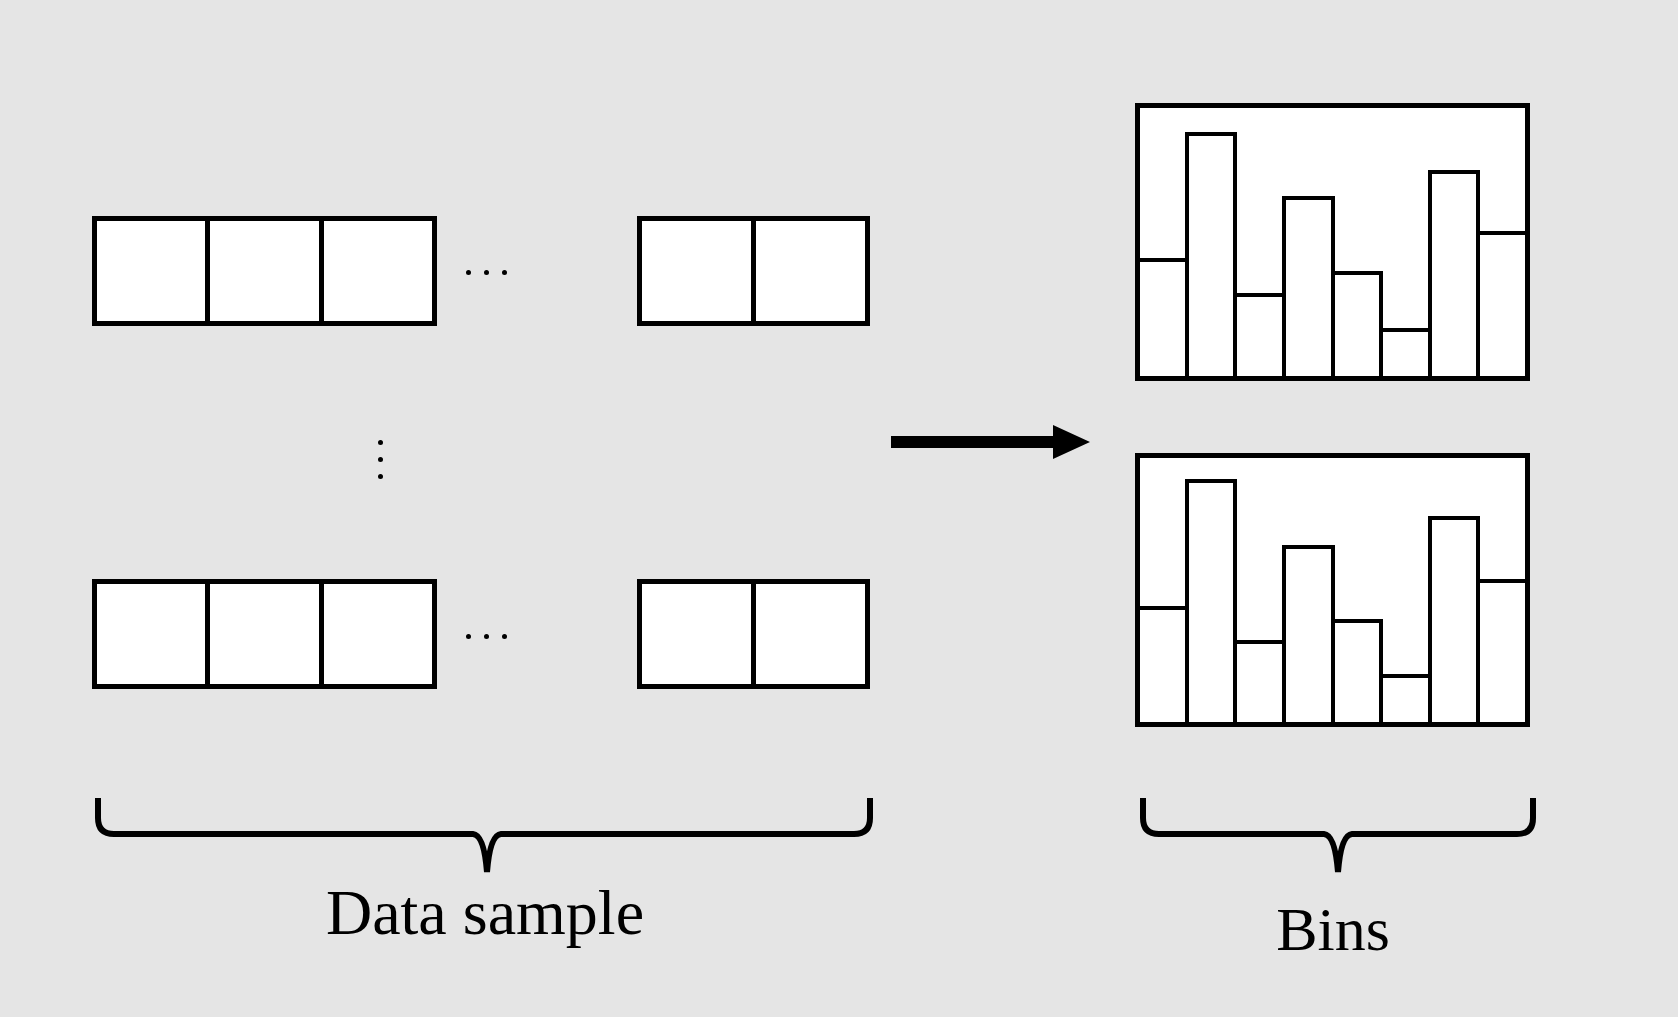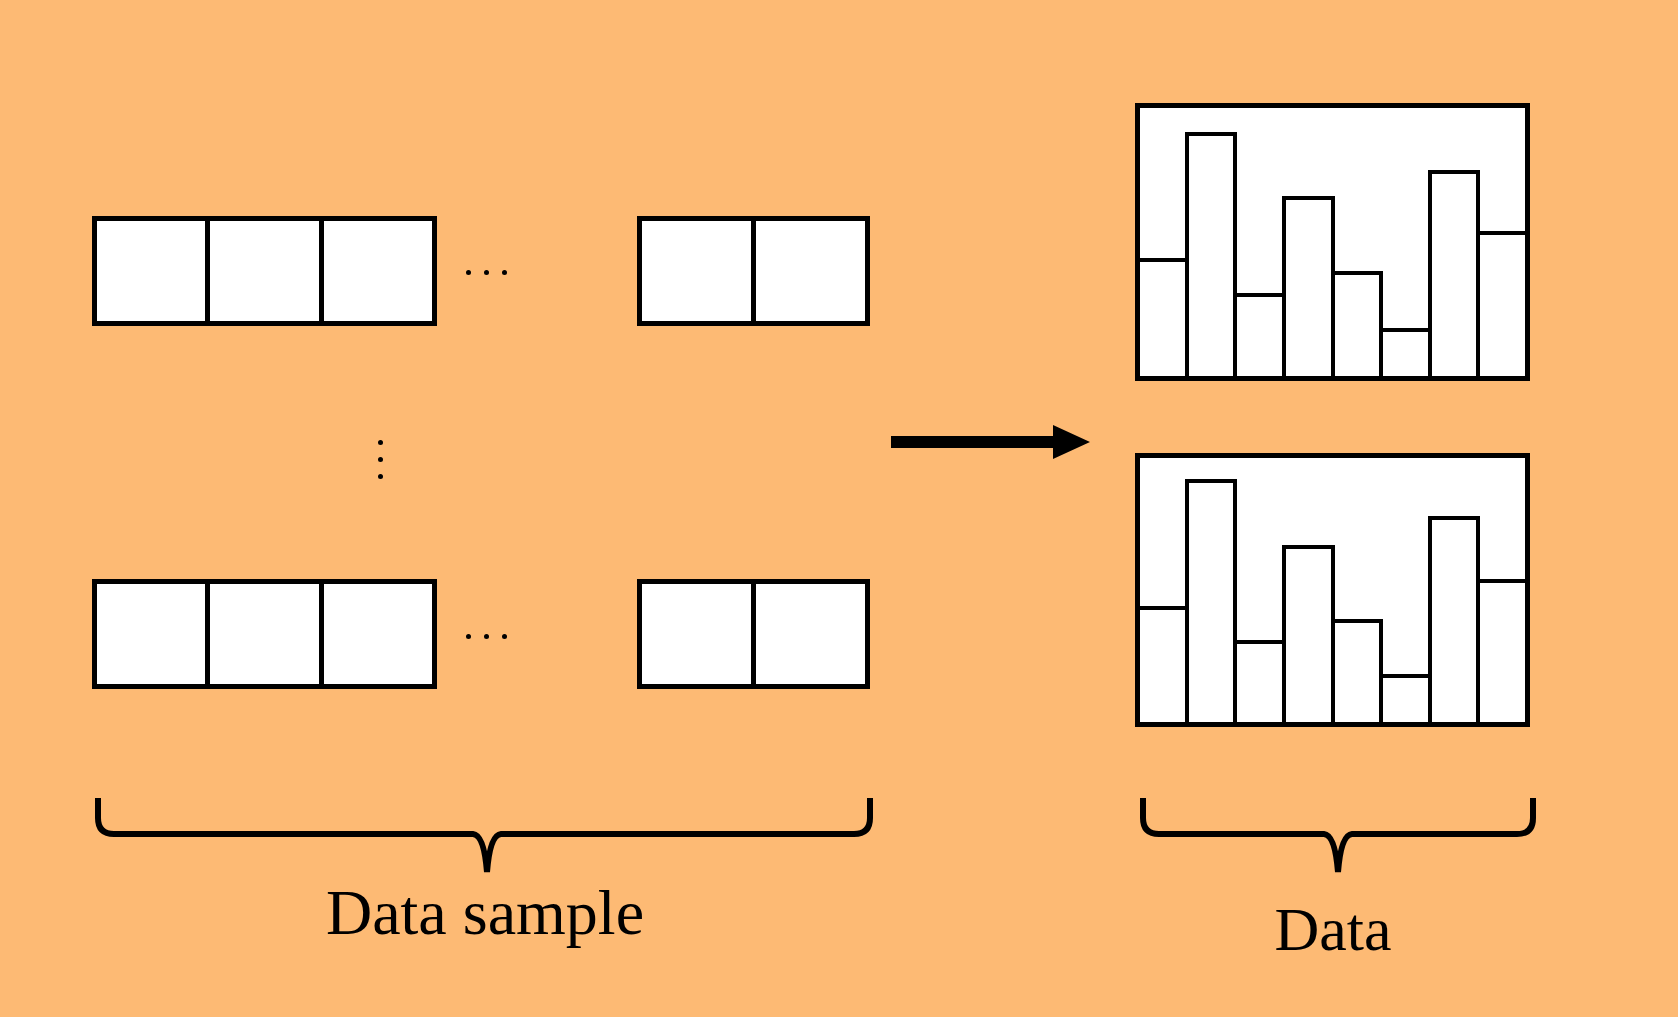--- a/index.html
+++ b/index.html
@@ -4,21 +4,21 @@
 <style>
   html, body {
     margin: 0;
     padding: 0;
     background: #ffffff;
   }
   .canvas {
     position: relative;
     width: 1678px;
     height: 1017px;
-    background: #fdba74;
+    background: #e5e5e5;
     overflow: hidden;
     font-family: "Liberation Serif", "DejaVu Serif", serif;
   }
 
   
   .cellbox {
     position: absolute;
     box-sizing: border-box;
     border: 5px solid #000;
     display: flex;
@@ -162,15 +162,15 @@
     </div>
 
   <svg class="overlay-svg" style="left:92px; top:792px;" width="786" height="88" viewBox="0 0 786 88">
     <path d="M6 6 L6 26 Q6 42 22 42 L381 42 Q392 43 395 80 Q398 43 409 42 L762 42 Q778 42 778 26 L778 6" fill="none" stroke="#000" stroke-width="6"></path>
   </svg>
   <svg class="overlay-svg" style="left:1138px; top:792px;" width="400" height="88" viewBox="0 0 400 88">
     <path d="M5 6 L5 26 Q5 42 21 42 L186 42 Q197 43 200 80 Q203 43 214 42 L379 42 Q395 42 395 26 L395 6" fill="none" stroke="#000" stroke-width="6"></path>
   </svg>
 
   <div class="diagram-label label-left">Data sample</div>
-  <div class="diagram-label label-right">Data</div>
+  <div class="diagram-label label-right">Bins</div>
 
 </div>
 
 </body></html>

